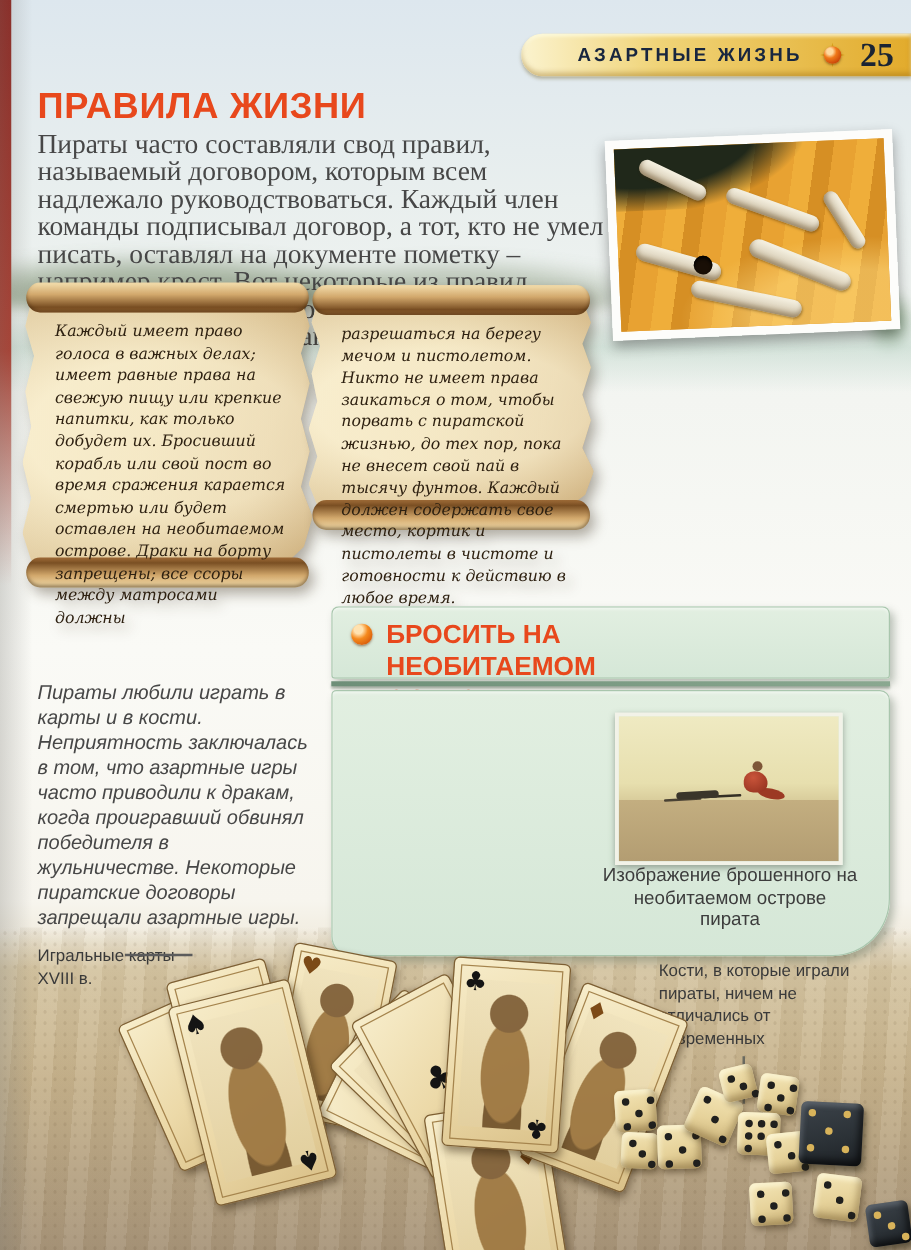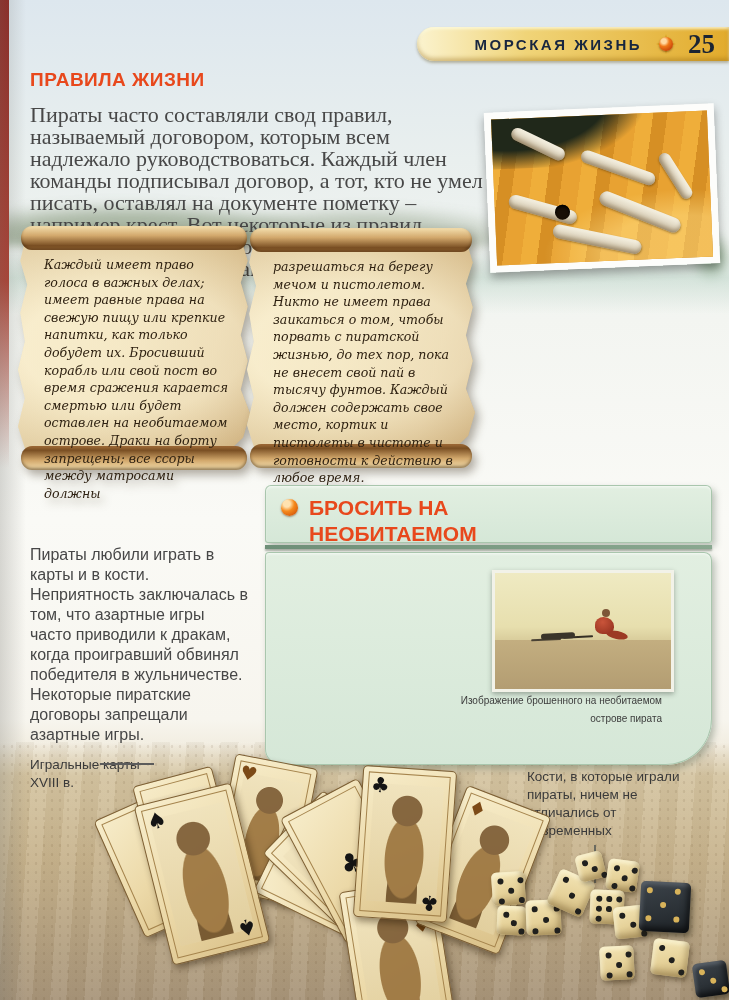--- a/index.html
+++ b/index.html
@@ -35,31 +35,31 @@
   .compass .star{position:absolute;left:2px;top:2px;width:20px;height:20px;background:#d9a21d;
     clip-path:polygon(50% 0,60% 40%,100% 50%,60% 60%,50% 100%,40% 60%,0 50%,40% 40%);}
   .compass .ball{position:absolute;left:5px;top:5px;width:14px;height:14px;border-radius:50%;
     background:radial-gradient(circle at 35% 30%,#ffd9a0 0 18%,#f07818 40%,#c03a06 85%);
     box-shadow:0 1px 2px rgba(80,30,0,.5);}
   .pagenum{color:#1b2433;font-family:"Liberation Serif",serif;font-weight:bold;font-size:27px;}
 
   
   .h-orange{position:absolute;color:#e8481c;font-weight:bold;line-height:1.04;}
   .body-txt{position:absolute;color:#474747;}
-  #rules-title{left:30px;top:70px;font-size:19px;letter-spacing:.5px;}
+  #rules-title{left:30px;top:70px;font-size:29px;letter-spacing:.5px;}
   #rules-body{left:30px;top:104px;width:458px;font-size:22px;line-height:22px;font-family:Liberation Serif, serif;}
   #keel-title{left:484px;top:284px;font-size:27px;}
   #keel-body{left:484px;top:318px;width:240px;font-size:16.5px;line-height:21px;}
   #gamb-title{left:30px;top:481px;font-size:26px;width:160px;}
-  #gamb-body{left:30px;top:545px;width:220px;font-size:16px;line-height:20px;}
+  #gamb-body{left:30px;top:545px;width:220px;font-size:16px;line-height:20px;font-style:italic;}
 
   
   .scroll{position:absolute;filter:drop-shadow(4px 5px 5px rgba(40,25,5,.35));}
   #scroll-left{left:18px;top:226px;width:232px;height:244px;}
-  #scroll-right{left:247px;top:228px;width:228px;height:240px;}
+  #scroll-right{left:247px;top:228px;width:228px;height:196px;}
   .scroll .sbody{position:absolute;left:0;right:0;top:13px;bottom:13px;
     background:
       radial-gradient(120% 70% at 50% 50%,rgba(255,248,225,.55) 0 40%,rgba(168,124,66,.35) 100%),
       linear-gradient(105deg,#f2e3ba 0%,#e9d6a5 45%,#dbc08a 78%,#c9a76c 100%);
     clip-path:polygon(3% 1%,10% 3%,18% 0,28% 3%,40% 1%,52% 4%,64% 1%,76% 3%,88% 1%,97% 3%,99% 10%,96% 20%,99% 31%,96% 44%,99% 56%,96% 69%,100% 80%,97% 91%,90% 98%,78% 95%,65% 99%,51% 96%,37% 99%,23% 96%,11% 99%,3% 96%,0 86%,3% 73%,0 60%,3% 47%,1% 34%,4% 21%,1% 10%);}
   .scroll .roll{position:absolute;left:1.5%;right:1.5%;height:24px;border-radius:12px/13px;
     background:linear-gradient(180deg,#f4dfae 0%,#d2a86c 40%,#7a4f23 82%,#a06c38 100%);
     box-shadow:inset 0 -2px 3px rgba(60,35,10,.5);}
   .scroll .roll.top{top:0;}
   .scroll .roll.bot{bottom:0;background:linear-gradient(0deg,#f4dfae 0%,#d2a86c 40%,#7a4f23 82%,#a06c38 100%);}
@@ -98,22 +98,22 @@
     background:linear-gradient(#efeac2,#e7dfae 80%,#d9cd9c);}
   #maroon-img .sand2{position:absolute;left:0;bottom:0;right:0;height:42%;
     background:linear-gradient(#c3ae80,#b39d72);}
   #maroon-img .fig-body{position:absolute;left:57%;top:38%;width:19px;height:17px;border-radius:45% 55% 40% 40%;
     background:radial-gradient(circle at 40% 30%,#c9543a,#8e2e1c);}
   #maroon-img .fig-tail{position:absolute;left:63%;top:50%;width:22px;height:8px;border-radius:50%;
     background:#9c3a24;transform:rotate(12deg);}
   #maroon-img .fig-head{position:absolute;left:61%;top:31%;width:8px;height:8px;border-radius:50%;background:#7d5638;}
   #maroon-img .debris{position:absolute;left:26%;top:52%;width:34px;height:6px;border-radius:3px;
     background:#3a352a;box-shadow:-12px 3px 0 -2px #4a4234,20px 2px 0 -2px #342f24;transform:rotate(-3deg);}
-  #mar-cap{position:absolute;left:456px;top:692px;width:206px;text-align:right;
-    color:#3c3c3c;font-size:10px;line-height:17.5px;}
+  #mar-cap{position:absolute;left:481px;top:692px;width:206px;text-align:center;
+    color:#3c3c3c;font-size:15px;line-height:17.5px;}
 
   
   #cap-cards{position:absolute;left:30px;top:756px;width:110px;color:#3a3a3a;font-size:13.5px;line-height:18px;}
   .lead-h{position:absolute;left:100px;top:763px;width:54px;height:2px;background:#5c5c5c;}
   #cap-dice{position:absolute;left:527px;top:768px;width:158px;color:#3a3a3a;font-size:13.5px;line-height:18px;}
   .lead-v{position:absolute;left:594px;top:845px;width:2px;height:38px;background:#6a6a60;}
 
   
   .card{position:absolute;background:linear-gradient(155deg,#f7edcb,#ecd9a8 55%,#d9c088);
     border:1px solid #7d5f33;border-radius:5px;box-shadow:2px 4px 7px rgba(40,25,5,.45);}
@@ -141,21 +141,21 @@
 <div id="page">
 
   <div class="tree-band"></div>
   <div class="bush-right"></div>
   <div class="sea-band"></div>
   <div class="sand"></div>
   <div class="spine-red"></div>
   <div class="page-curl"></div>
 
   <div class="hbar">
-    <span class="hbar-label">МОРСКАЯ ЖИЗНЬ</span>
+    <span class="hbar-label">АЗАРТНЫЕ ЖИЗНЬ</span>
     <span class="compass">
       <span class="star"></span>
       <span class="ball"></span>
     </span>
     <span class="pagenum">25</span>
   </div>
 
   <div id="rules-title" class="h-orange">ПРАВИЛА ЖИЗНИ</div>
   <div id="rules-body" class="body-txt">Пираты часто составляли свод правил, называемый договором, которым всем надлежало руководствоваться. Каждый член команды подписывал договор, а тот, кто не умел писать, оставлял на документе пометку – например крест. Вот некоторые из правил, составленных капитаном Бартоломью Робертсом для его команды.</div>
 

